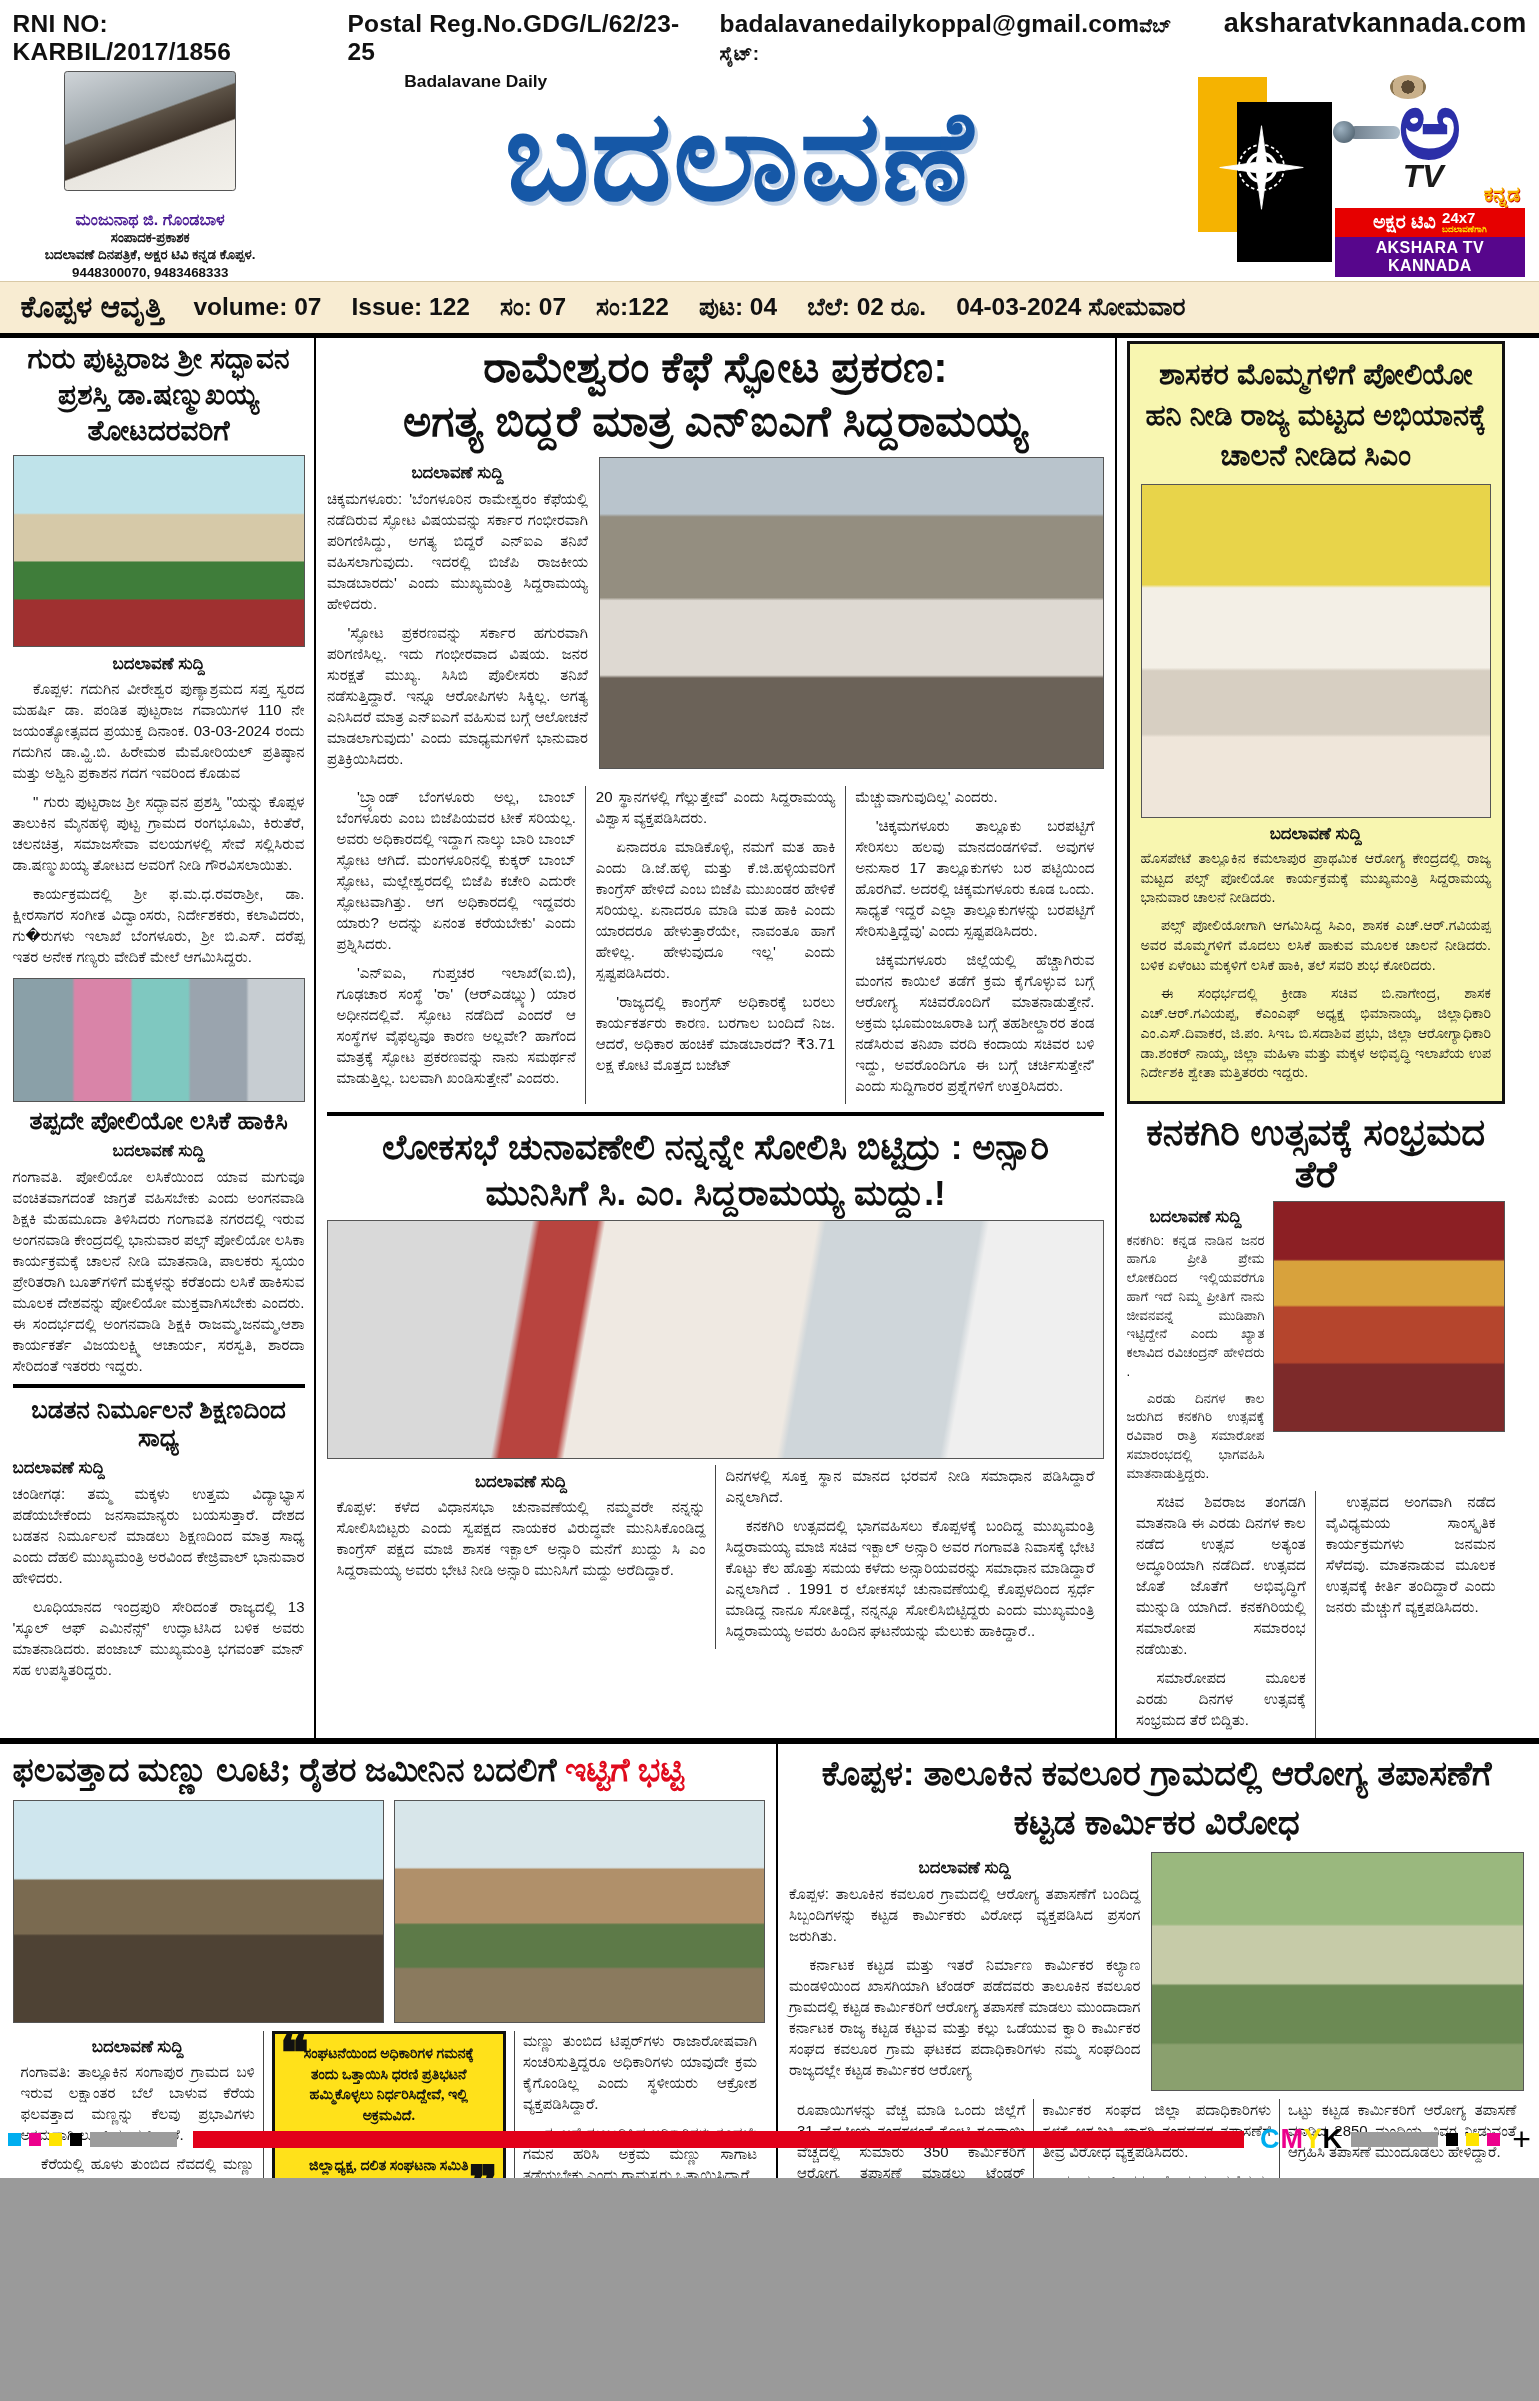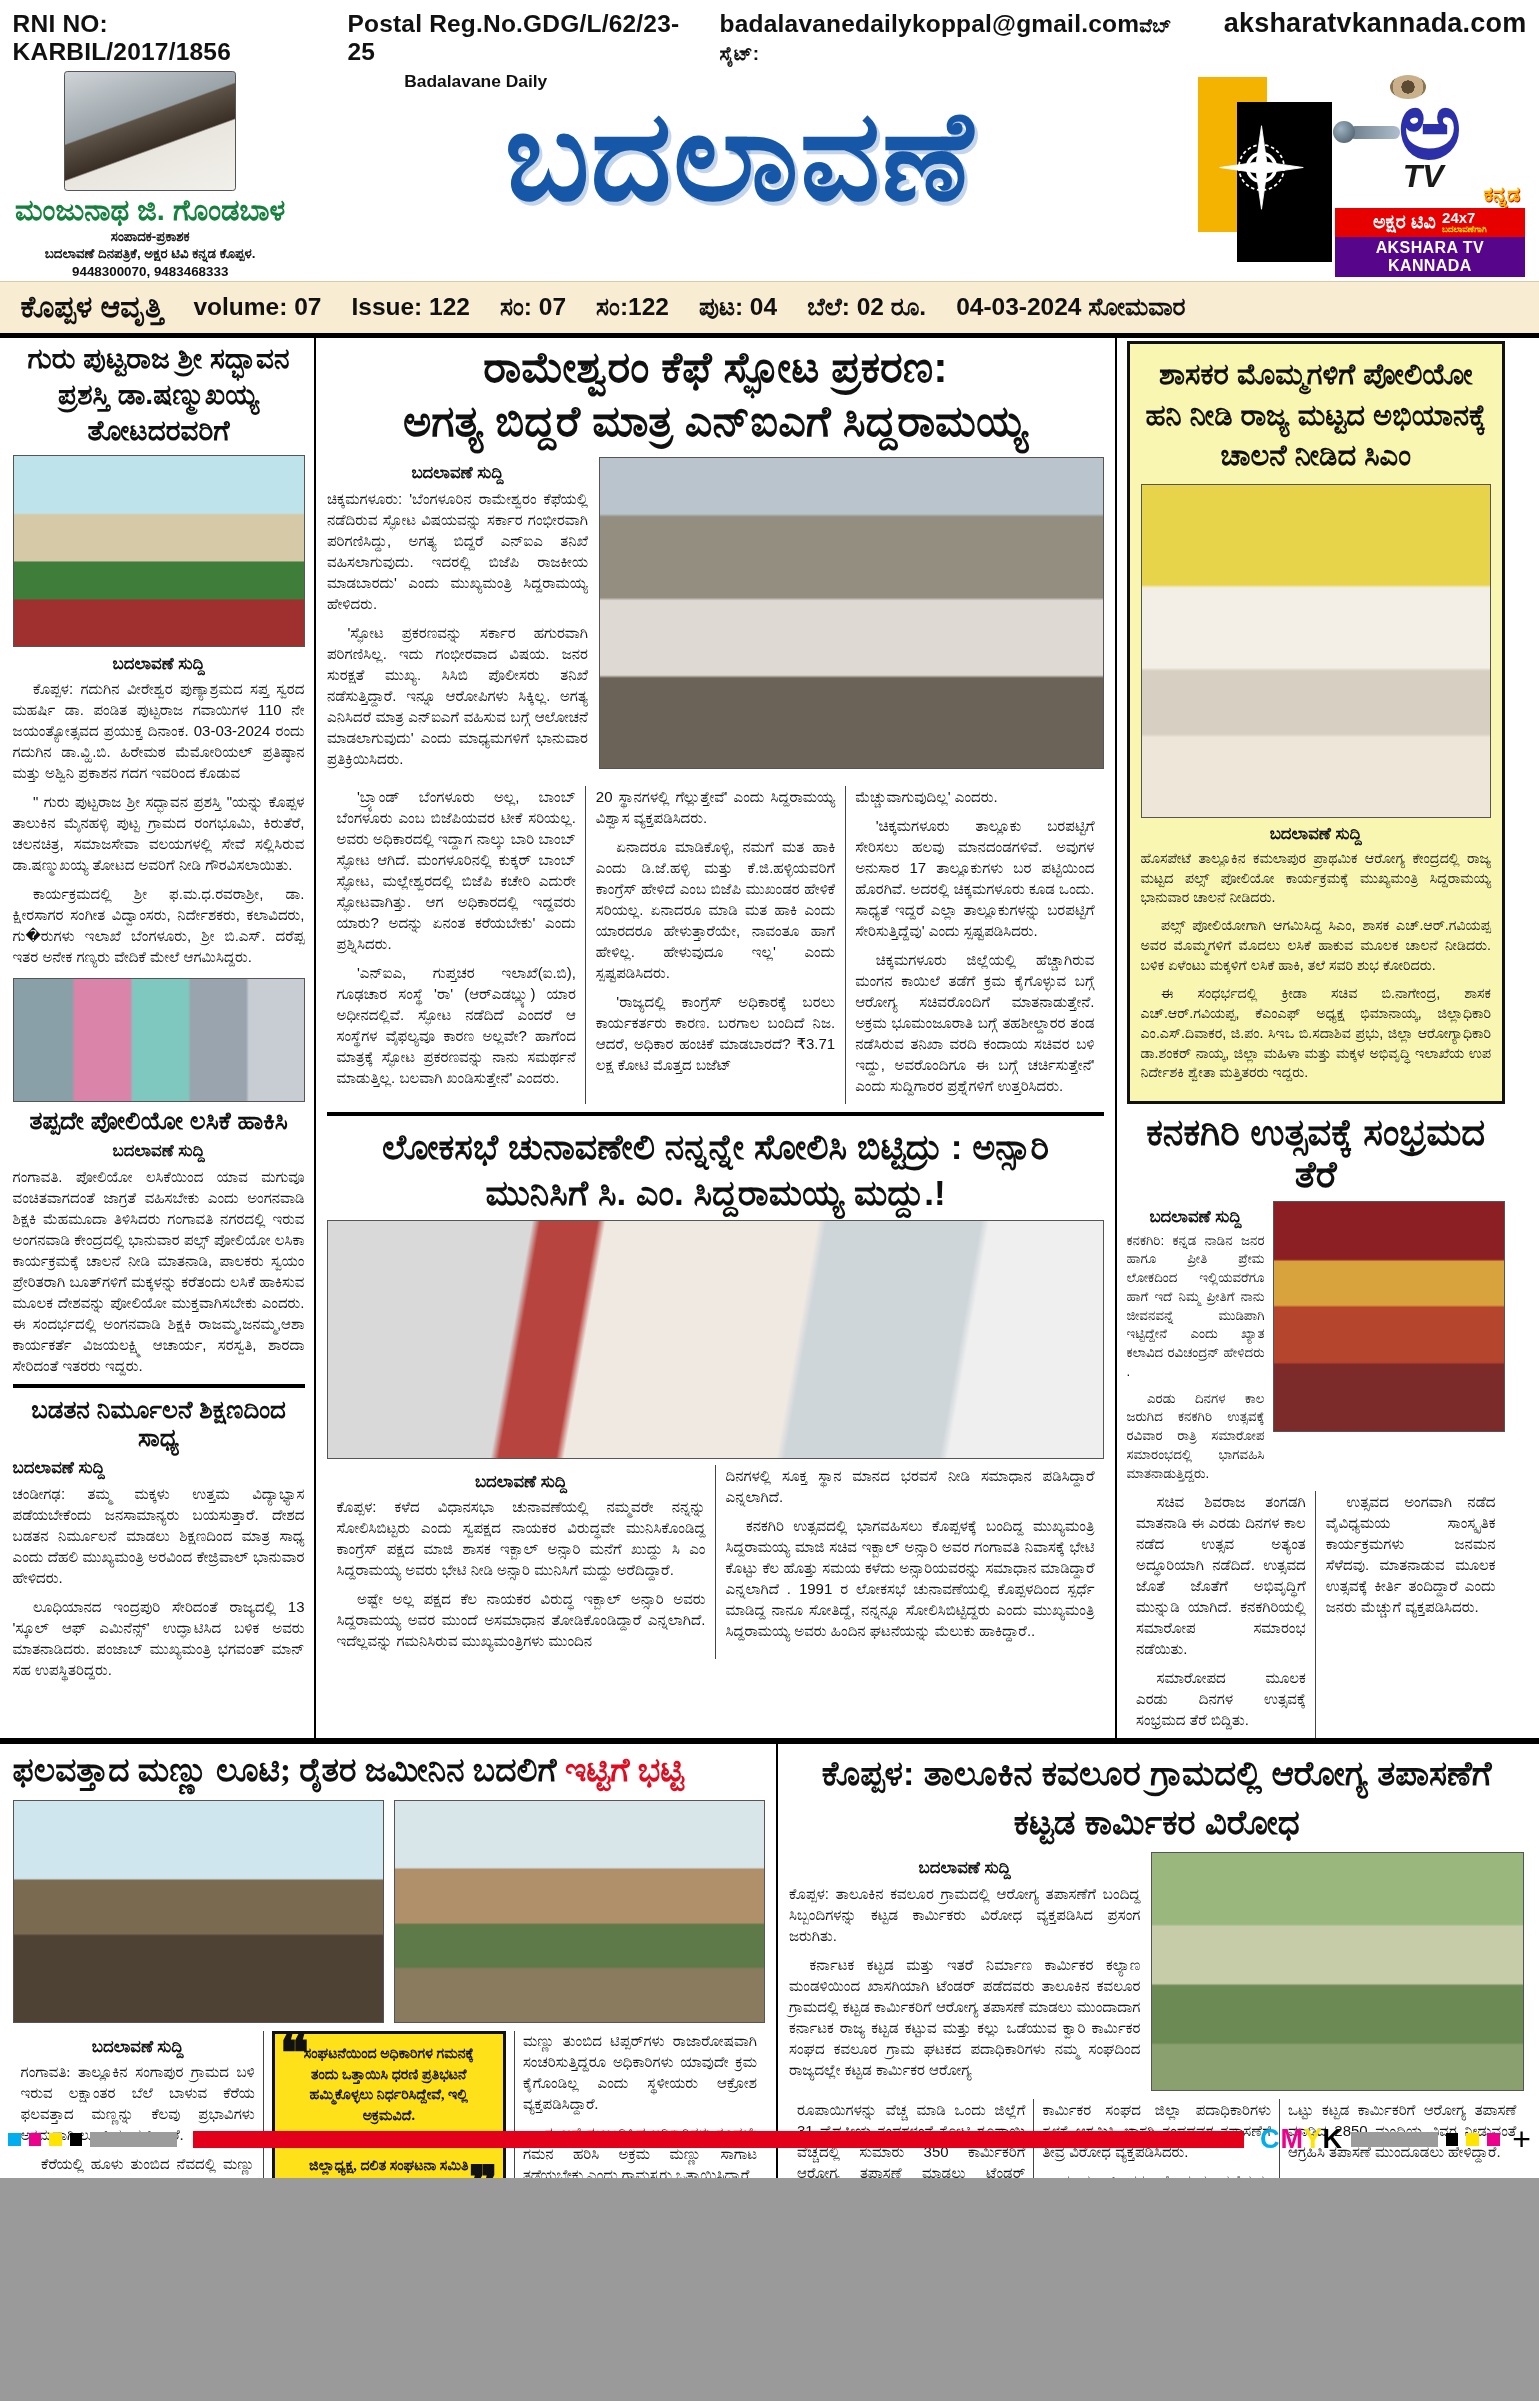--- a/index.html
+++ b/index.html
@@ -7,21 +7,21 @@
         font-family:"Liberation Sans","DejaVu Sans",sans-serif;overflow:hidden;}
   
   .topbar{display:flex;align-items:baseline;gap:27px;padding:8px 12.6px 3.2px;font-weight:bold;font-size:24.5px;letter-spacing:0.2px;}
   .topbar .web-label{font-size:19px;font-weight:bold;}
   .topbar .site{font-size:27px;}
   
   .masthead{display:flex;align-items:flex-start;padding:1.6px 14.2px 0;height:210px;}
   .editor{width:272px;text-align:center;position:relative;}
   .editor-photo{width:170px;height:118px;margin:0 auto;border-radius:3.2px;
      background:linear-gradient(160deg,#cfd4d8 0%,#9aa3a8 40%,#5d5347 41%,#3a2f26 60%,#e9e6e0 61%,#f2f0ea 100%);}
-  .editor-name{color:#15803d;font-weight:800;font-size:29px;margin-top:3px;}
+  .editor-name{color:#4c1d95;font-weight:800;font-size:16px;margin-top:20px;}
   .editor-line{font-size:13.4px;font-weight:700;line-height:1.3;}
   .mh-center{flex:1;text-align:center;}
   .daily-en{font-size:17.4px;font-weight:700;text-align:left;padding-left:118px;}
   .tagline{font-size:19px;font-weight:800;margin:1.6px 0 0;}
   .paper-title{font-size:125px;line-height:1.02;font-weight:800;color:#1658a7;
      text-shadow:3.2px 4px 0 rgba(22,88,167,.25);letter-spacing:1.6px;}
   .logos{width:332px;display:flex;gap:11px;justify-content:flex-end;align-items:flex-start;padding-top:6.3px;}
   .compass{position:relative;width:126px;height:186px;}
   .compass .y{position:absolute;left:0;top:0;width:69px;height:155px;background:#f5b301;}
   .compass .b{position:absolute;left:39px;top:25px;width:95px;height:160px;background:#000;}
@@ -244,21 +244,20 @@
         </div>
       </div>
       <div class="sec-rule"></div>
       <div>
         <div class="h-mid">ಲೋಕಸಭೆ ಚುನಾವಣೇಲಿ ನನ್ನನ್ನೇ ಸೋಲಿಸಿ ಬಿಟ್ಟಿದ್ರು : ಅನ್ಸಾರಿ ಮುನಿಸಿಗೆ ಸಿ. ಎಂ. ಸಿದ್ದರಾಮಯ್ಯ ಮದ್ದು.!</div>
         <div class="photo ph-ansari"></div>
         <div class="two-col">
           <div class="c">
             <div class="byline">ಬದಲಾವಣೆ ಸುದ್ದಿ</div>
             <p class="body noind">ಕೊಪ್ಪಳ: ಕಳೆದ ವಿಧಾನಸಭಾ ಚುನಾವಣೆಯಲ್ಲಿ ನಮ್ಮವರೇ ನನ್ನನ್ನು ಸೋಲಿಸಿಬಿಟ್ಟರು ಎಂದು ಸ್ವಪಕ್ಷದ ನಾಯಕರ ವಿರುದ್ಧವೇ ಮುನಿಸಿಕೊಂಡಿದ್ದ ಕಾಂಗ್ರೆಸ್ ಪಕ್ಷದ ಮಾಜಿ ಶಾಸಕ ಇಕ್ಬಾಲ್ ಅನ್ಸಾರಿ ಮನೆಗೆ ಖುದ್ದು ಸಿ ಎಂ ಸಿದ್ದರಾಮಯ್ಯ ಅವರು ಭೇಟಿ ನೀಡಿ ಅನ್ಸಾರಿ ಮುನಿಸಿಗೆ ಮದ್ದು ಅರೆದಿದ್ದಾರೆ.</p>
-            <p class="body">ಅಷ್ಟೇ ಅಲ್ಲ ಪಕ್ಷದ ಕೆಲ ನಾಯಕರ ವಿರುದ್ಧ ಇಕ್ಬಾಲ್ ಅನ್ಸಾರಿ ಅವರು ಸಿದ್ದರಾಮಯ್ಯ ಅವರ ಮುಂದೆ ಅಸಮಾಧಾನ ತೋಡಿಕೊಂಡಿದ್ದಾರೆ ಎನ್ನಲಾಗಿದೆ. ಇದೆಲ್ಲವನ್ನು ಗಮನಿಸಿರುವ ಮುಖ್ಯಮಂತ್ರಿಗಳು ಮುಂದಿನ</p>
           </div>
           <div class="c">
             <p class="body noind">ದಿನಗಳಲ್ಲಿ ಸೂಕ್ತ ಸ್ಥಾನ ಮಾನದ ಭರವಸೆ ನೀಡಿ ಸಮಾಧಾನ ಪಡಿಸಿದ್ದಾರೆ ಎನ್ನಲಾಗಿದೆ.</p>
             <p class="body">ಕನಕಗಿರಿ ಉತ್ಸವದಲ್ಲಿ ಭಾಗವಹಿಸಲು ಕೊಪ್ಪಳಕ್ಕೆ ಬಂದಿದ್ದ ಮುಖ್ಯಮಂತ್ರಿ ಸಿದ್ದರಾಮಯ್ಯ ಮಾಜಿ ಸಚಿವ ಇಕ್ಬಾಲ್ ಅನ್ಸಾರಿ ಅವರ ಗಂಗಾವತಿ ನಿವಾಸಕ್ಕೆ ಭೇಟಿ ಕೊಟ್ಟು ಕೆಲ ಹೊತ್ತು ಸಮಯ ಕಳೆದು ಅನ್ಸಾರಿಯವರನ್ನು ಸಮಾಧಾನ ಮಾಡಿದ್ದಾರೆ ಎನ್ನಲಾಗಿದೆ . 1991 ರ ಲೋಕಸಭೆ ಚುನಾವಣೆಯಲ್ಲಿ ಕೊಪ್ಪಳದಿಂದ ಸ್ಪರ್ಧೆ ಮಾಡಿದ್ದ ನಾನೂ ಸೋತಿದ್ದೆ, ನನ್ನನ್ನೂ ಸೋಲಿಸಿಬಿಟ್ಟಿದ್ದರು ಎಂದು ಮುಖ್ಯಮಂತ್ರಿ ಸಿದ್ದರಾಮಯ್ಯ ಅವರು ಹಿಂದಿನ ಘಟನೆಯನ್ನು ಮೆಲುಕು ಹಾಕಿದ್ದಾರೆ..</p>
           </div>
         </div>
       </div>
     </div>
 
     <div class="colR">

